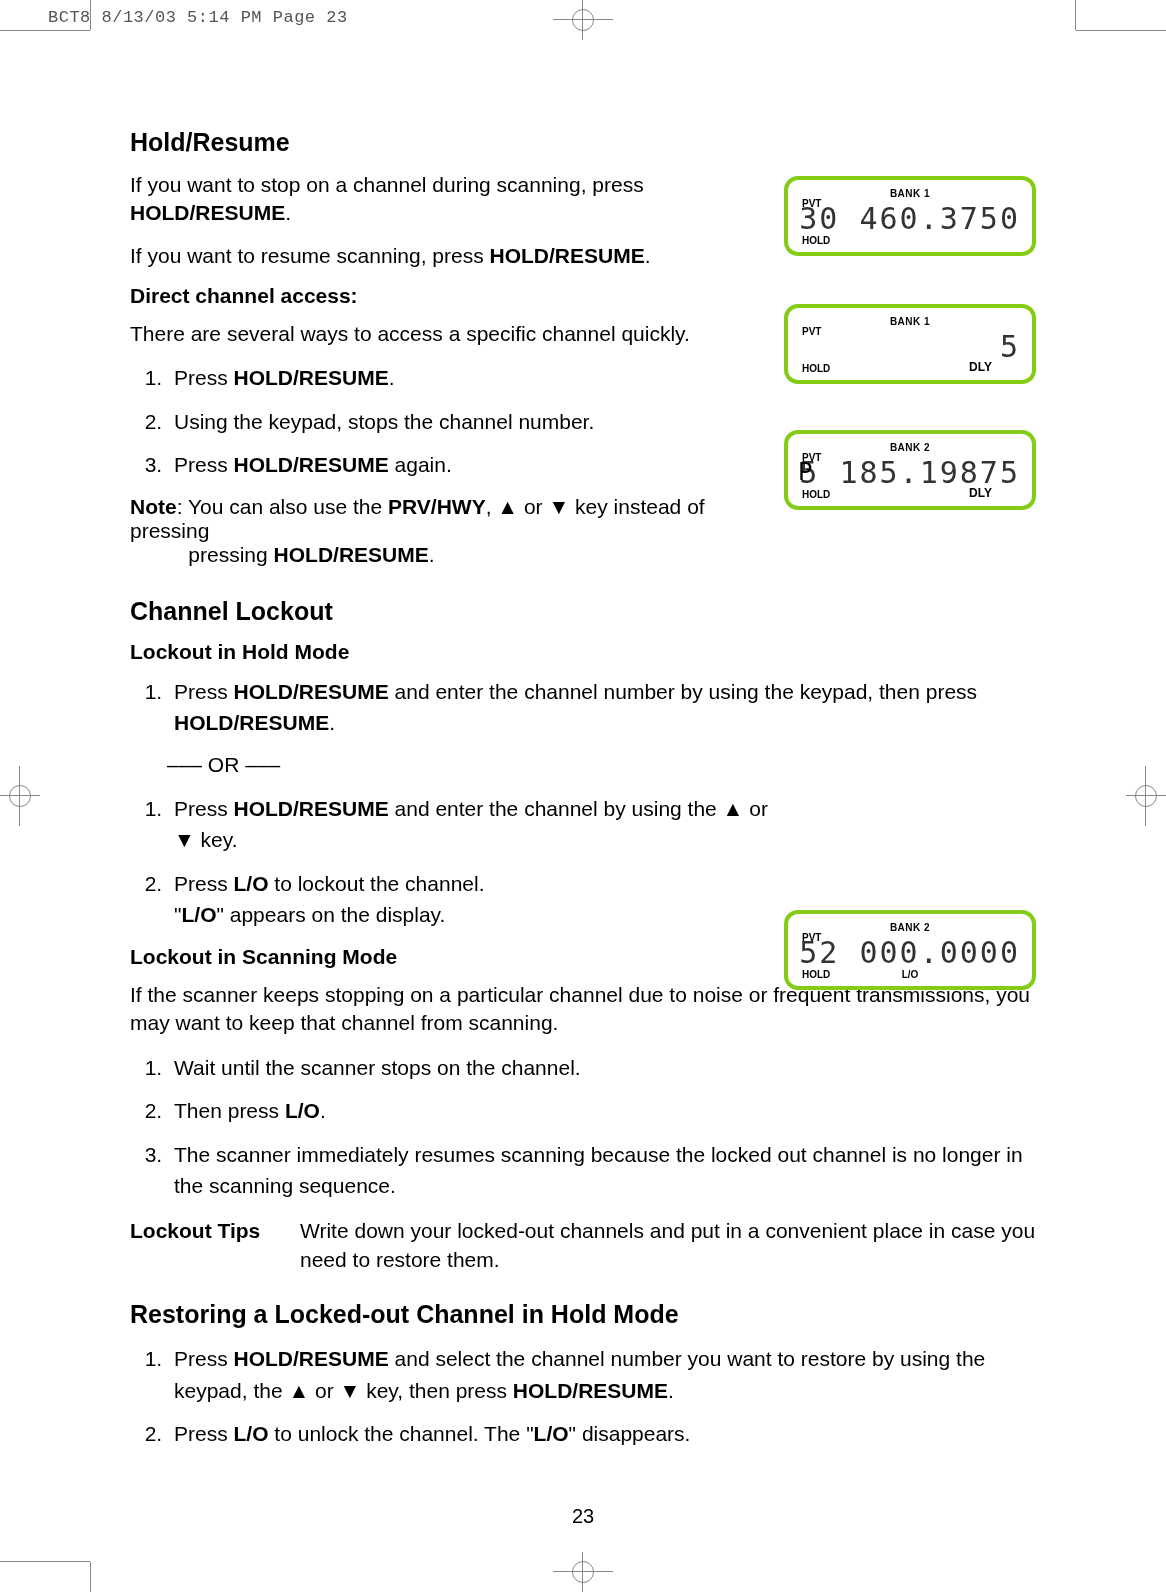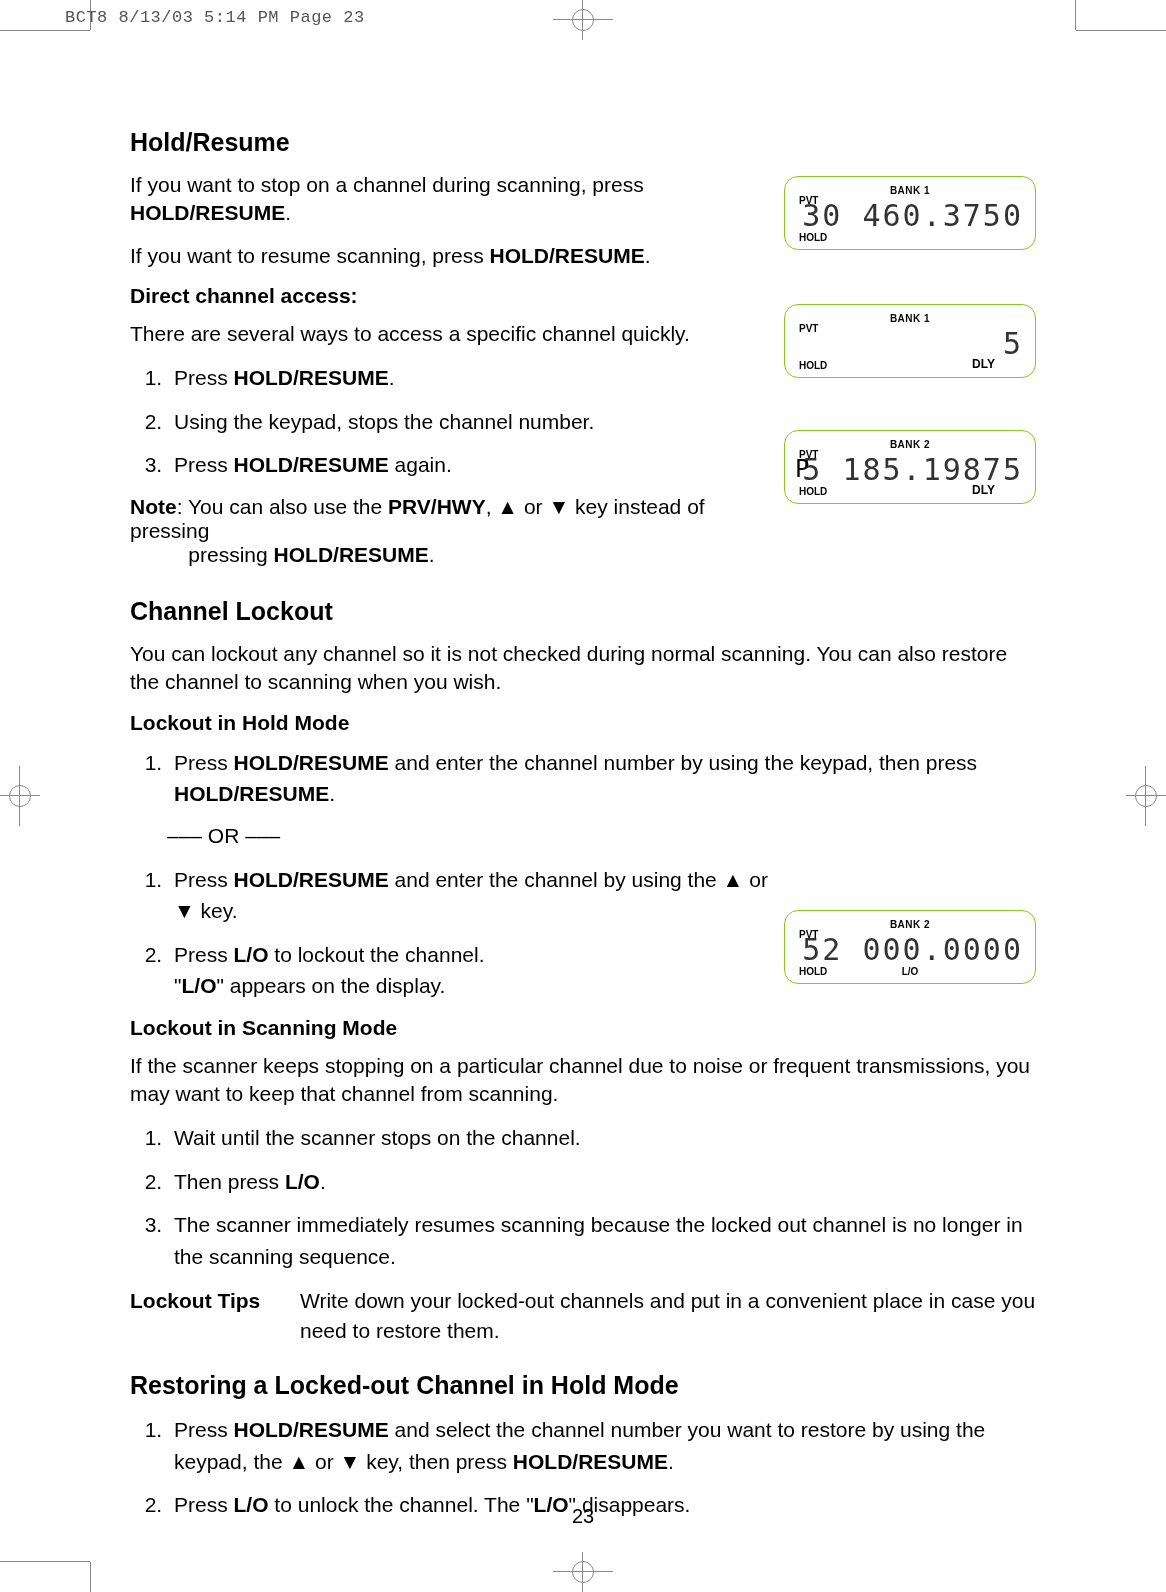--- a/index.html
+++ b/index.html
@@ -7,21 +7,21 @@
     font-family: Arial, Helvetica, sans-serif;
     background: #fff;
     width: 1166px;
     height: 1592px;
     position: relative;
     color: #000;
   }
   .print-header {
     position: absolute;
     top: 8px;
-    left: 65px;
+    left: 48px;
     font-family: "Courier New", monospace;
     font-size: 17px;
     color: #555;
     letter-spacing: 0.5px;
   }
   .reg-top {
     position: absolute;
     top: 0;
     left: 50%;
     transform: translateX(-50%);
@@ -108,21 +108,21 @@
     bottom: 64px;
     left: 50%;
     transform: translateX(-50%);
     font-size: 20px;
   }
 
   .lcd-box {
     position: absolute;
     right: 0;
     width: 252px;
-    border: 1px solid #84cc16;
+    border: 4px solid #84cc16;
     border-radius: 14px;
     padding: 8px 10px 6px 10px;
     box-sizing: border-box;
     font-family: Arial, sans-serif;
   }
   .lcd-bank { font-size:10px; font-weight:bold; text-align:center; letter-spacing:0.5px;}
   .lcd-pvt { font-size:10px; font-weight:bold; position:absolute; left:14px; top:18px;}
   .lcd-hold { font-size:10px; font-weight:bold; position:absolute; left:14px; bottom:6px;}
   .lcd-dly { font-size:12px; font-weight:bold; position:absolute; right:40px; bottom:6px;}
   .lcd-lo { font-size:10px; font-weight:bold; position:absolute; left:50%; transform:translateX(-50%); bottom:6px;}
@@ -223,21 +223,20 @@
     </ol>
     <div class="note-row">
       <div>
         <span class="bold">Note</span><span>:  You can also use the </span><span class="bold">PRV/HWY</span><span>, ▲ or ▼ key instead of pressing </span><br>
         &nbsp;&nbsp;&nbsp;&nbsp;&nbsp;&nbsp;&nbsp;&nbsp;&nbsp;&nbsp;pressing <span class="bold">HOLD/RESUME</span><span>.</span>
       </div>
     </div>
   </div>
 
   <h2 class="section-title" style="margin-top:30px">Channel Lockout</h2>
-  <p class="body-text">You can lockout any channel so it is not checked during normal scanning. You can also restore the channel to scanning when you wish.</p>
   <p class="subhead">Lockout in Hold Mode</p>
   <ol class="num-list">
     <li><span>Press </span><span class="bold">HOLD/RESUME</span><span> and enter the channel number by using the keypad, then press </span><span class="bold">HOLD/RESUME</span><span>.</span></li>
   </ol>
   <p class="or-line">––– OR –––</p>
   <ol class="num-list" style="width:600px">
     <li><span>Press </span><span class="bold">HOLD/RESUME</span><span> and enter the channel by using the ▲ or ▼ key.</span></li>
     <li><span>Press </span><span class="bold">L/O</span><span> to lockout the channel.</span><br><span>"</span><span class="bold">L/O</span><span>" appears on the display.</span></li>
   </ol>
 

